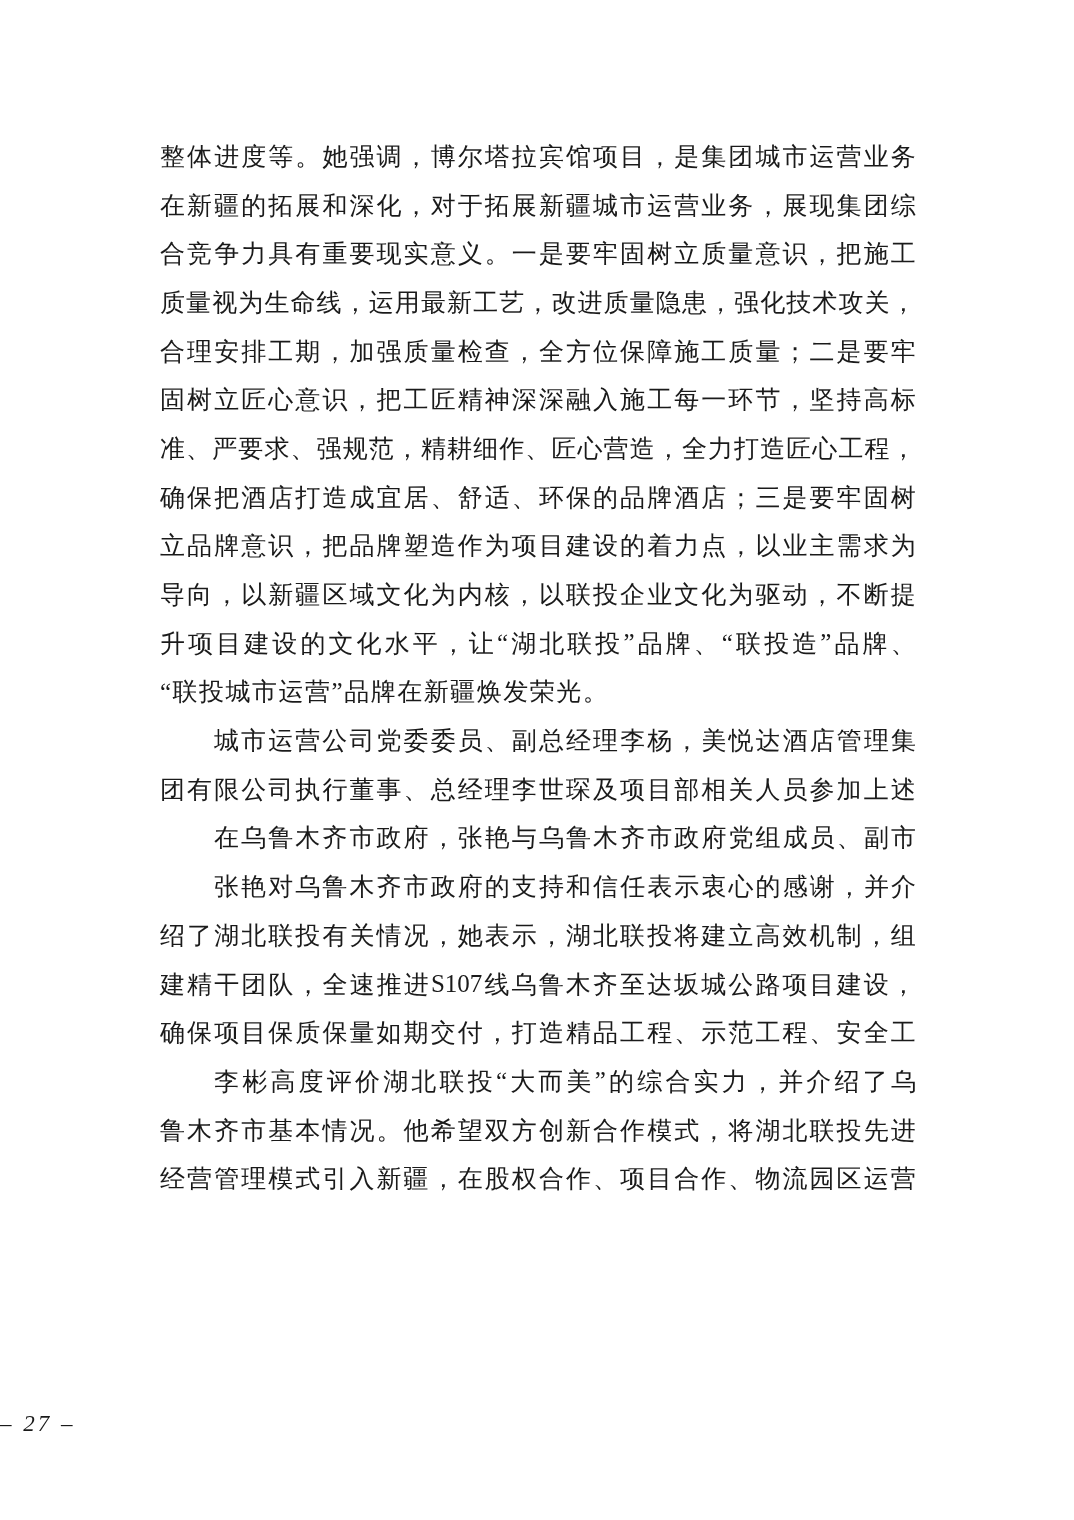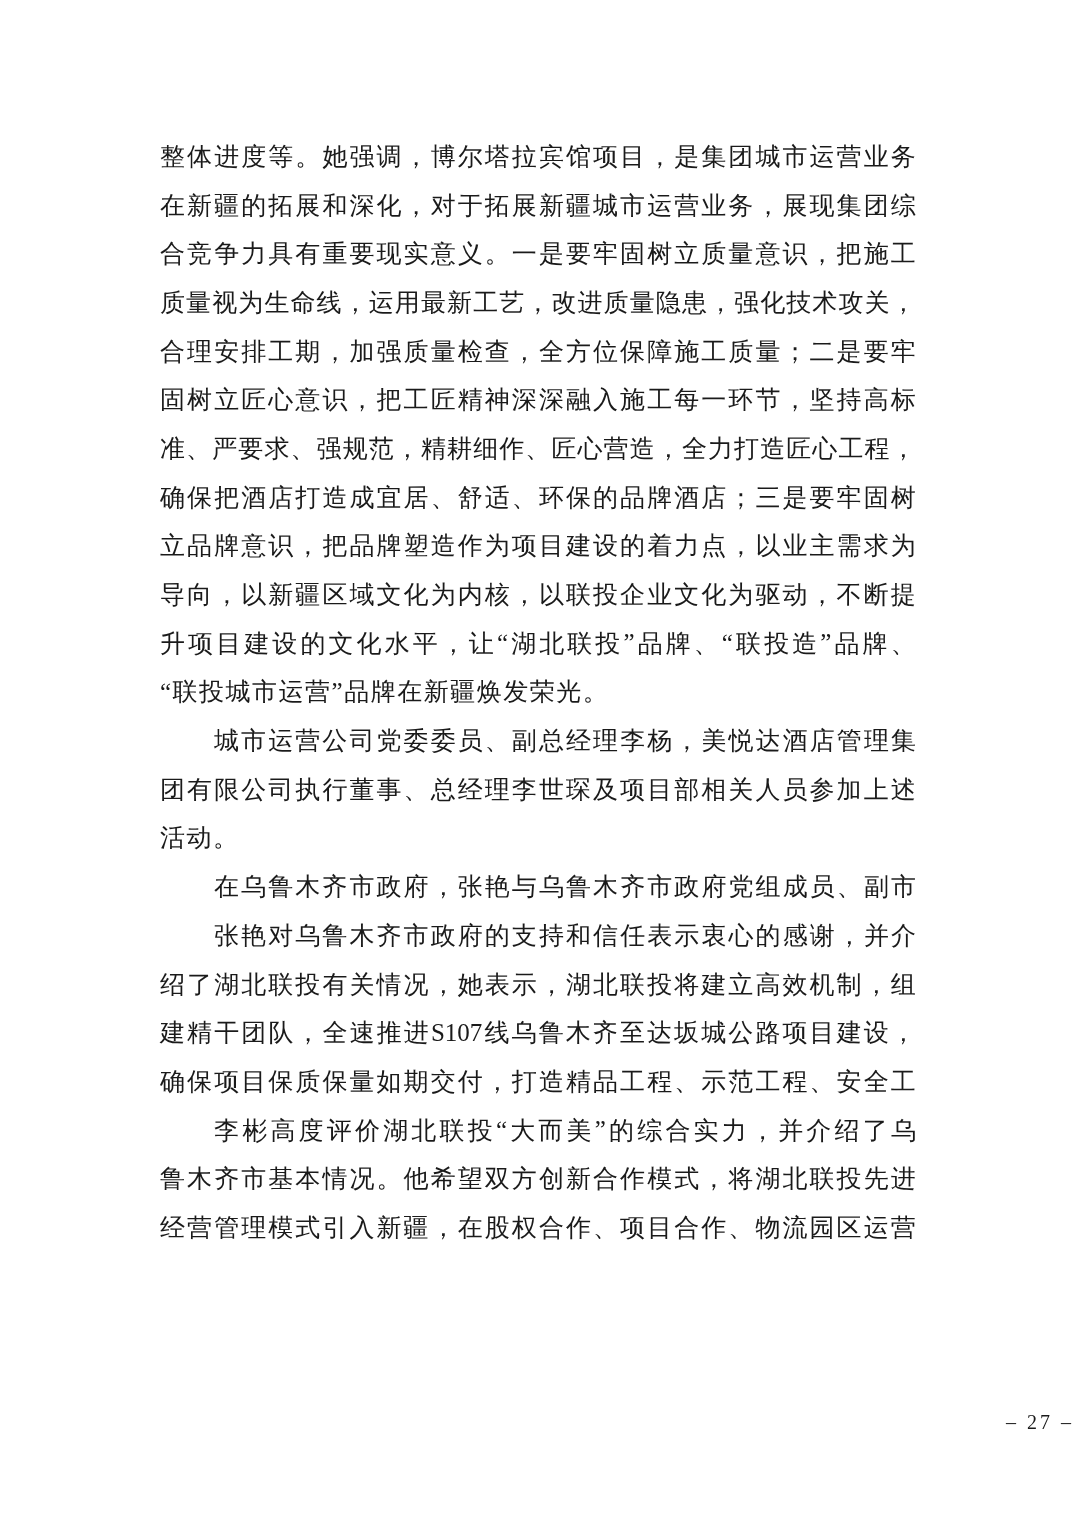--- a/index.html
+++ b/index.html
@@ -38,23 +38,24 @@
     white-space: pre;
   }
   .line.indent {
     padding-left: 54px;
   }
   .footer {
     position: absolute;
     top: 1411px;
     left: 0;
     width: 100%;
-    text-align: right;
-    font-size: 20px;
+    text-align: left;
+    font-size: 23px;
     letter-spacing: 3px;
+    font-style: italic;
   }
 </style>
 </head>
 <body>
 
 <div class="page" style="background: rgb(255, 255, 255); color: rgb(26, 26, 26);">
   <div class="content">
       <div class="line justify">
         <span>整</span>
         <span>体</span>
@@ -440,21 +441,20 @@
         <span>部</span>
         <span>相</span>
         <span>关</span>
         <span>人</span>
         <span>员</span>
         <span>参</span>
         <span>加</span>
         <span>上</span>
         <span>述</span>
       </div>
-      <div class="line plain">活动。</div>
       <div class="line justify indent">
         <span>在</span>
         <span>乌</span>
         <span>鲁</span>
         <span>木</span>
         <span>齐</span>
         <span>市</span>
         <span>政</span>
         <span>府</span>
         <span>，</span>

